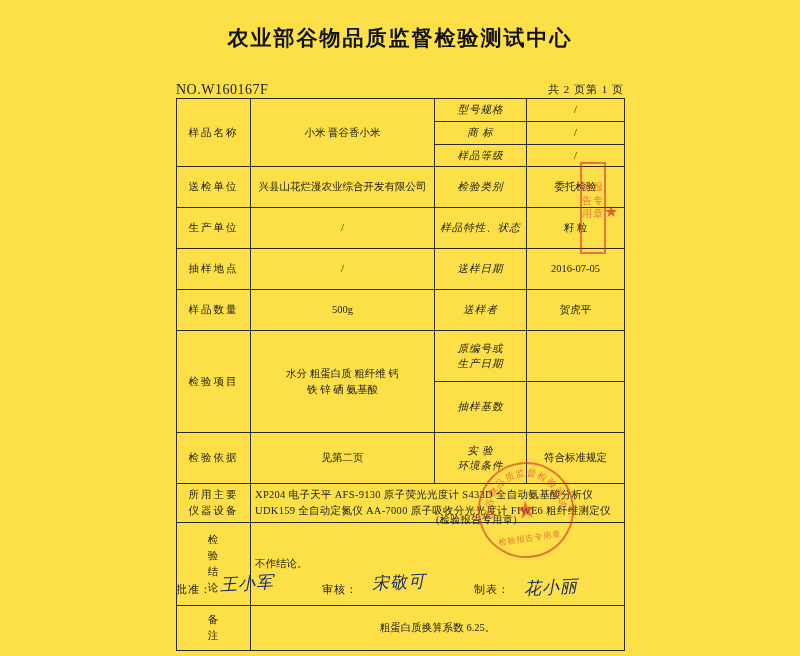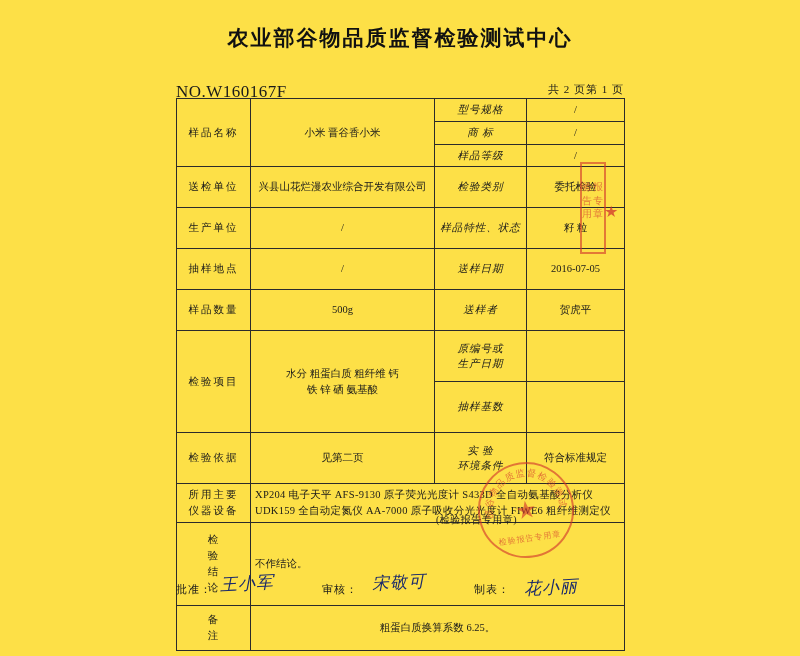--- a/index.html
+++ b/index.html
@@ -37,21 +37,21 @@
     width: 800px;
     text-align: center;
     font-size: 16px;
     font-weight: bold;
     letter-spacing: 6px;
     color: #111;
   }
   .meta-left {
     position: absolute;
     left: 176px; top: 82px;
-    font-size: 17px;
+    font-size: 14px;
     letter-spacing: 0.5px;
   }
   .meta-right {
     position: absolute;
     right: 176px; top: 82px;
     font-size: 11px;
     letter-spacing: 1px;
   }
   table.report {
     position: absolute;

